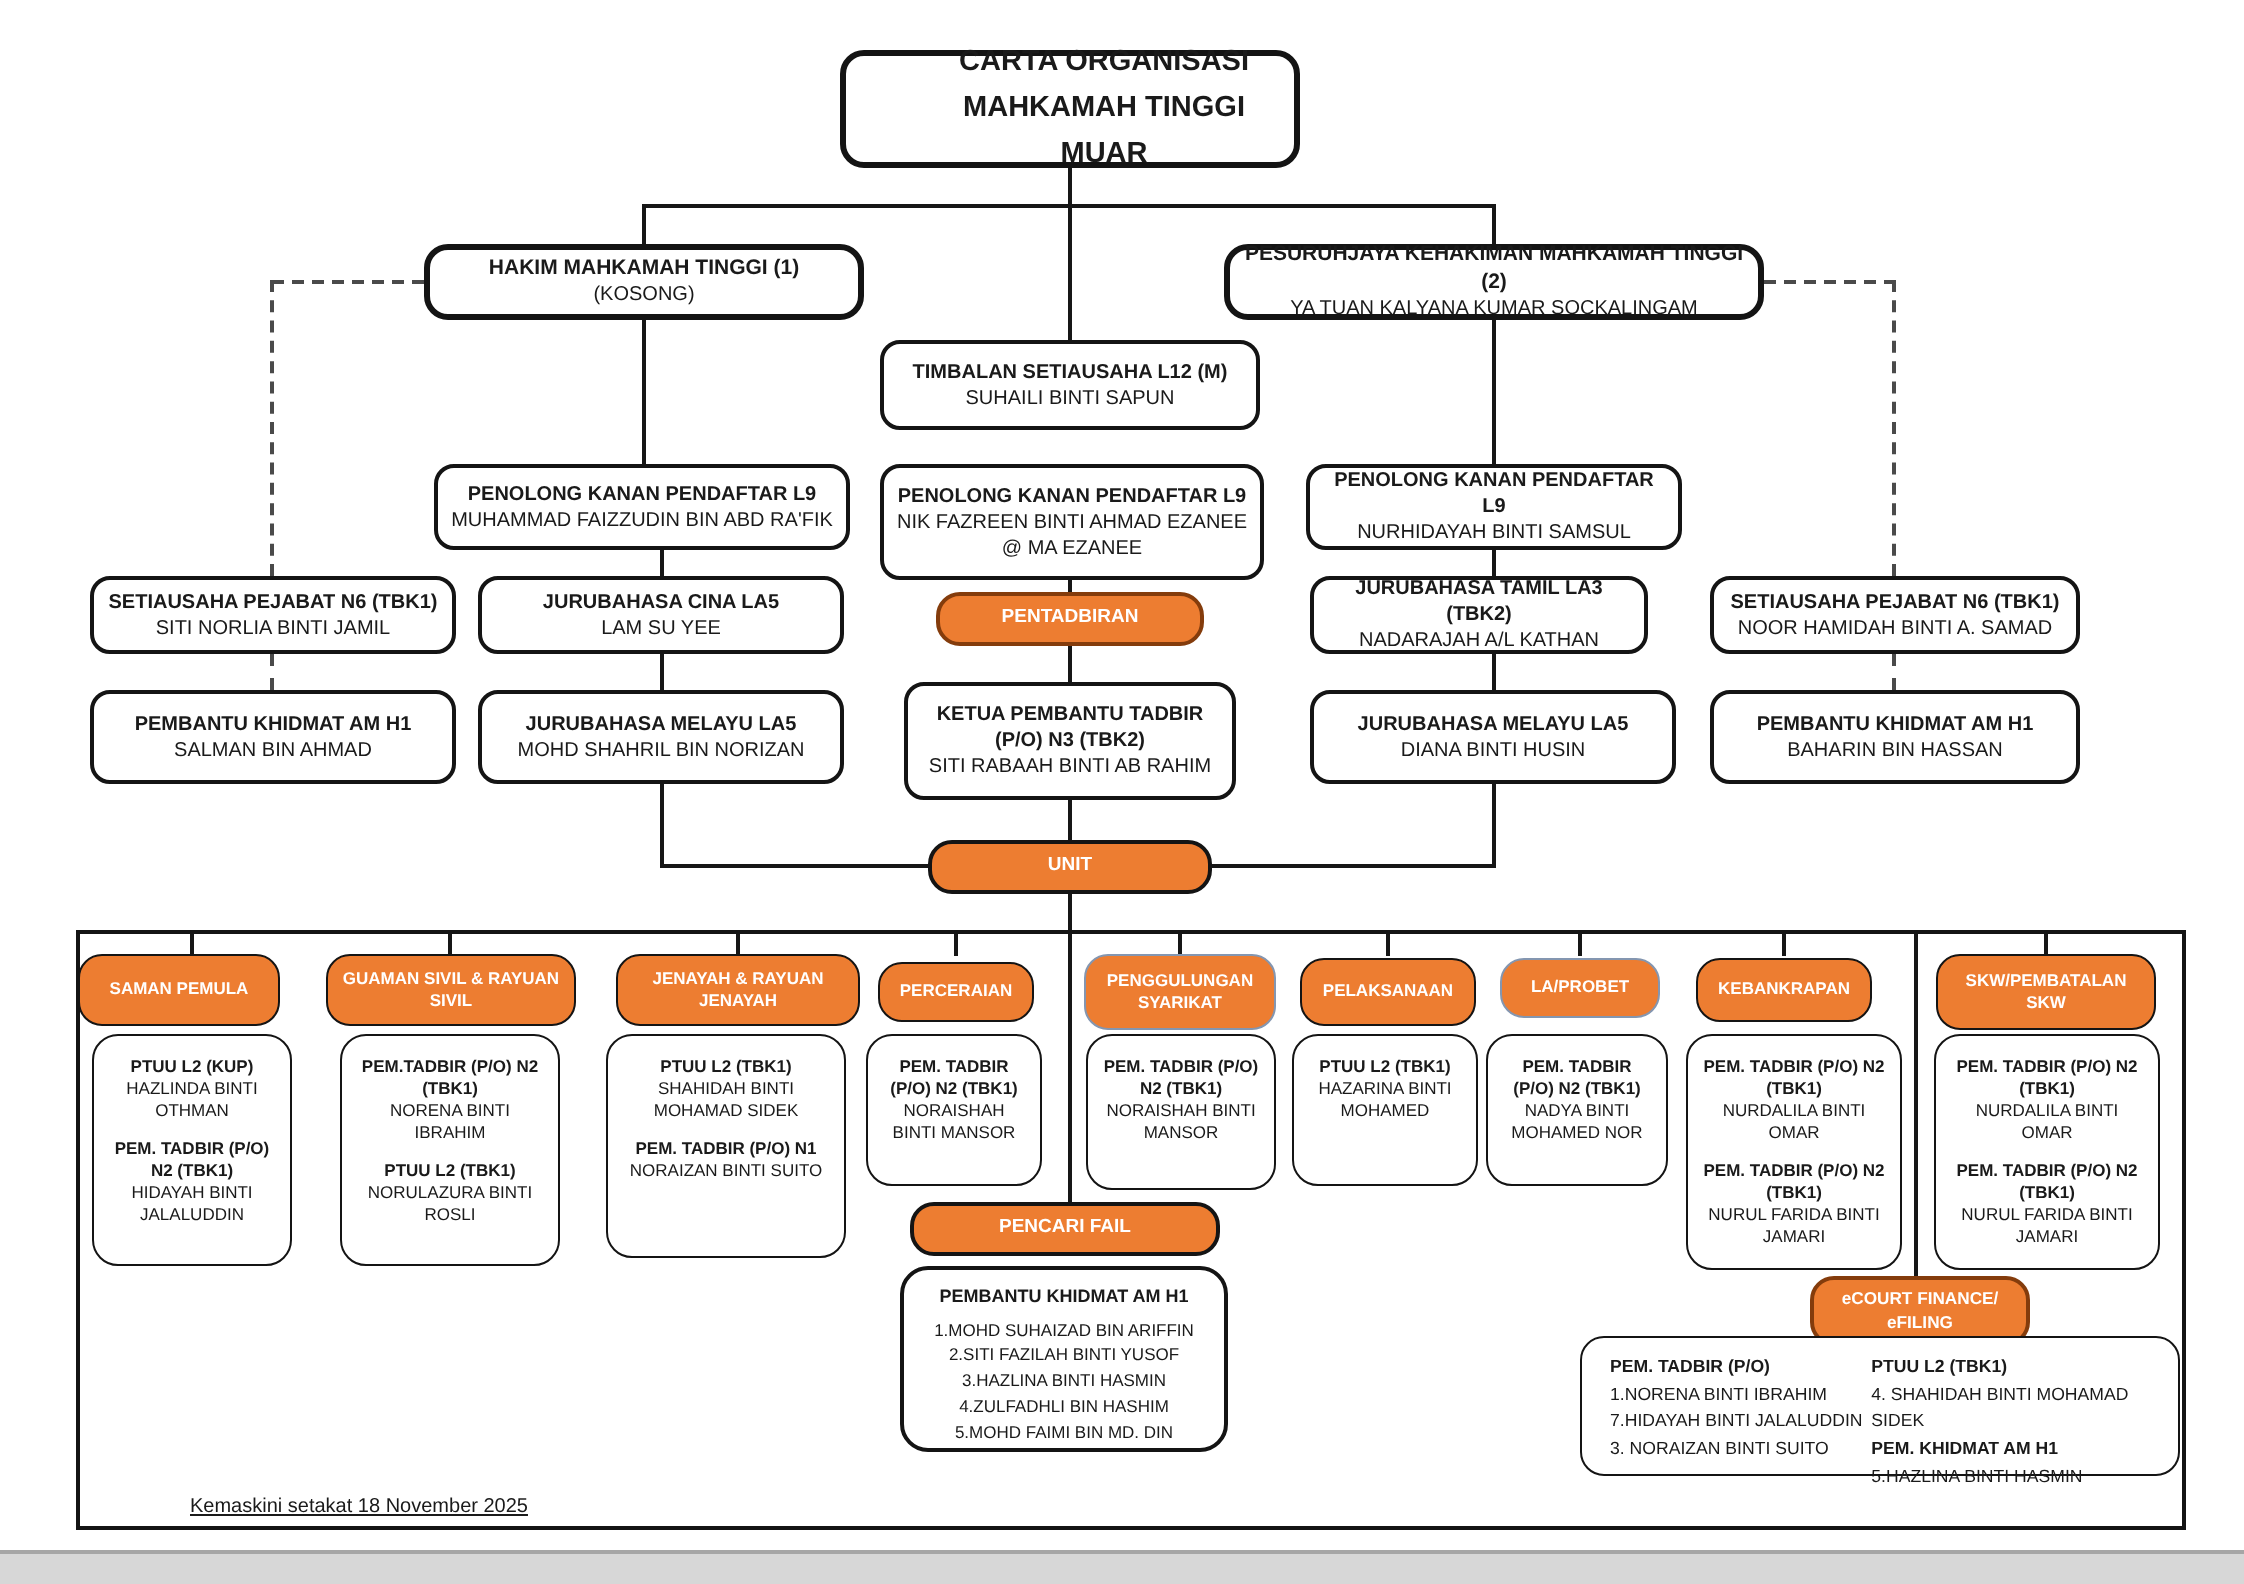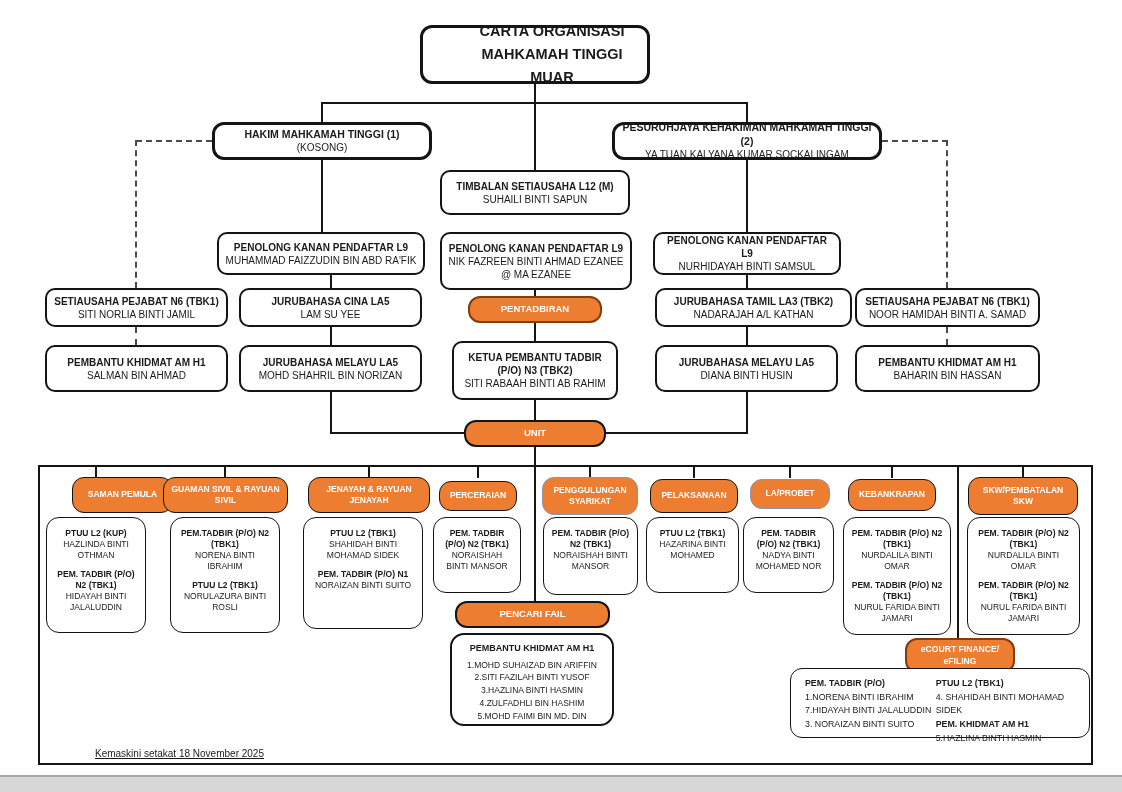--- a/index.html
+++ b/index.html
@@ -141,21 +141,21 @@
 
 <div class="orange brown" style="left:468px;top:296px;width:134px;height:27px;font-size:9.5px">
   <span>PENTADBIRAN</span>
 </div>
 <div class="box" style="left:452px;top:341px;width:166px;height:59px;border-width:2.2px">
   <div class="t">KETUA PEMBANTU TADBIR</div>
   <div class="t">(P/O) N3 (TBK2)</div>
   <div>SITI RABAAH BINTI AB RAHIM</div>
 </div>
 
-<div class="box" style="left:655px;top:288px;width:197px;height:39px">
+<div class="box" style="left:655px;top:288px;width:169px;height:39px">
   <div class="t">JURUBAHASA TAMIL LA3 (TBK2)</div>
   <div>NADARAJAH A/L KATHAN</div>
 </div>
 <div class="box" style="left:855px;top:288px;width:185px;height:39px">
   <div class="t">SETIAUSAHA PEJABAT N6 (TBK1)</div>
   <div>NOOR HAMIDAH BINTI A. SAMAD</div>
 </div>
 <div class="box" style="left:655px;top:345px;width:183px;height:47px">
   <div class="t">JURUBAHASA MELAYU LA5</div>
   <div>DIANA BINTI HUSIN</div>
@@ -164,21 +164,21 @@
   <div class="t">PEMBANTU KHIDMAT AM H1</div>
   <div>BAHARIN BIN HASSAN</div>
 </div>
 
 <div class="orange" style="left:464px;top:420px;width:142px;height:27px;font-size:9.5px;border-width:2.4px">
   <span>UNIT</span>
 </div>
 
 <div class="container" style="left:38px;top:465px;width:1055px;height:300px"></div>
 
-<div class="orange hdr" style="left:72px;top:477px;width:101px;height:36px">
+<div class="orange hdr" style="left:39px;top:477px;width:101px;height:36px">
     <span>SAMAN PEMULA</span>
   </div>
 <div class="orange hdr" style="left:163px;top:477px;width:125px;height:36px">
     <span>GUAMAN SIVIL &amp; RAYUAN SIVIL</span>
   </div>
 <div class="orange hdr" style="left:308px;top:477px;width:122px;height:36px">
     <span>JENAYAH  &amp; RAYUAN JENAYAH</span>
   </div>
 <div class="orange hdr" style="left:439px;top:481px;width:78px;height:30px">
     <span>PERCERAIAN</span>

